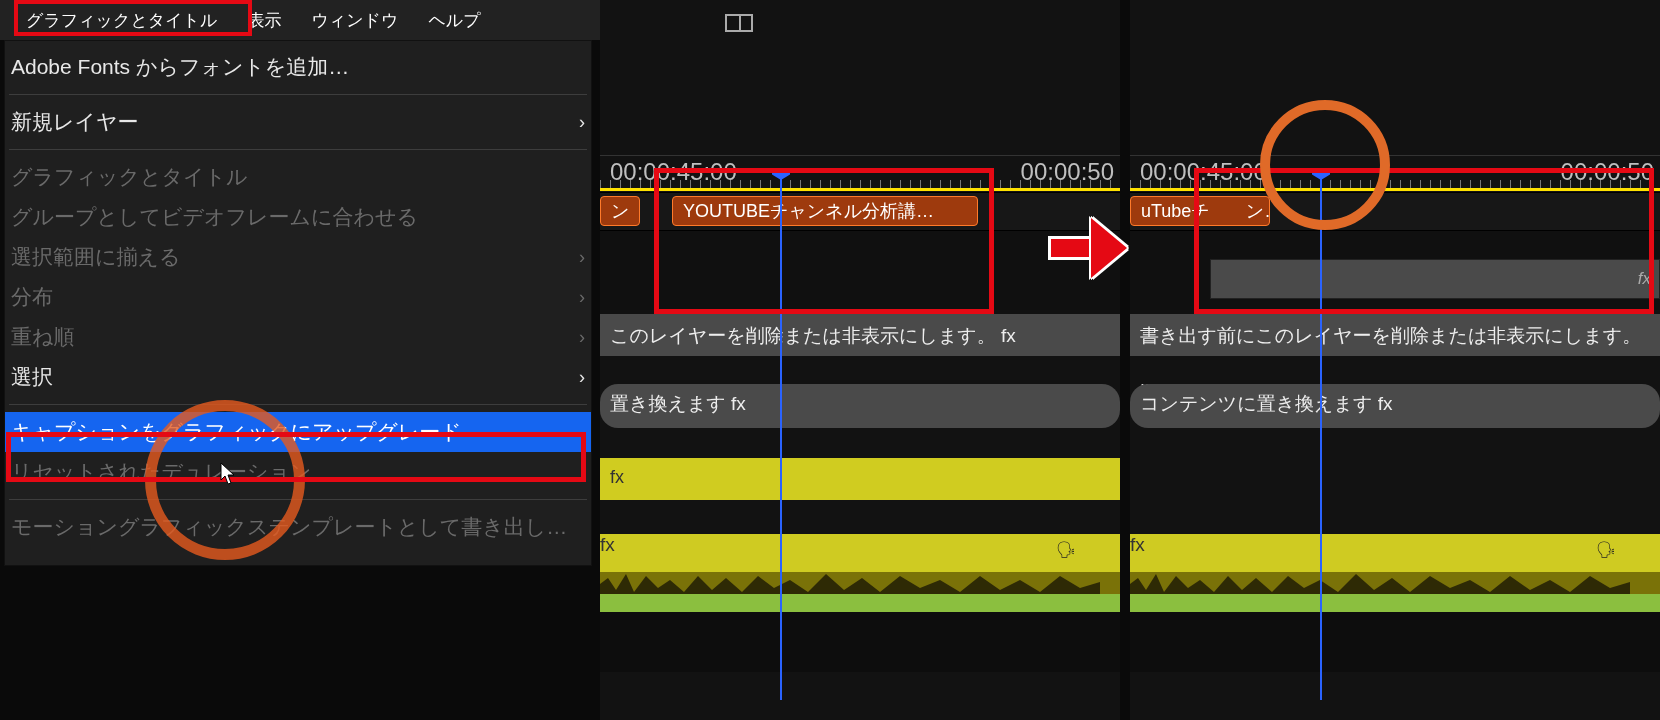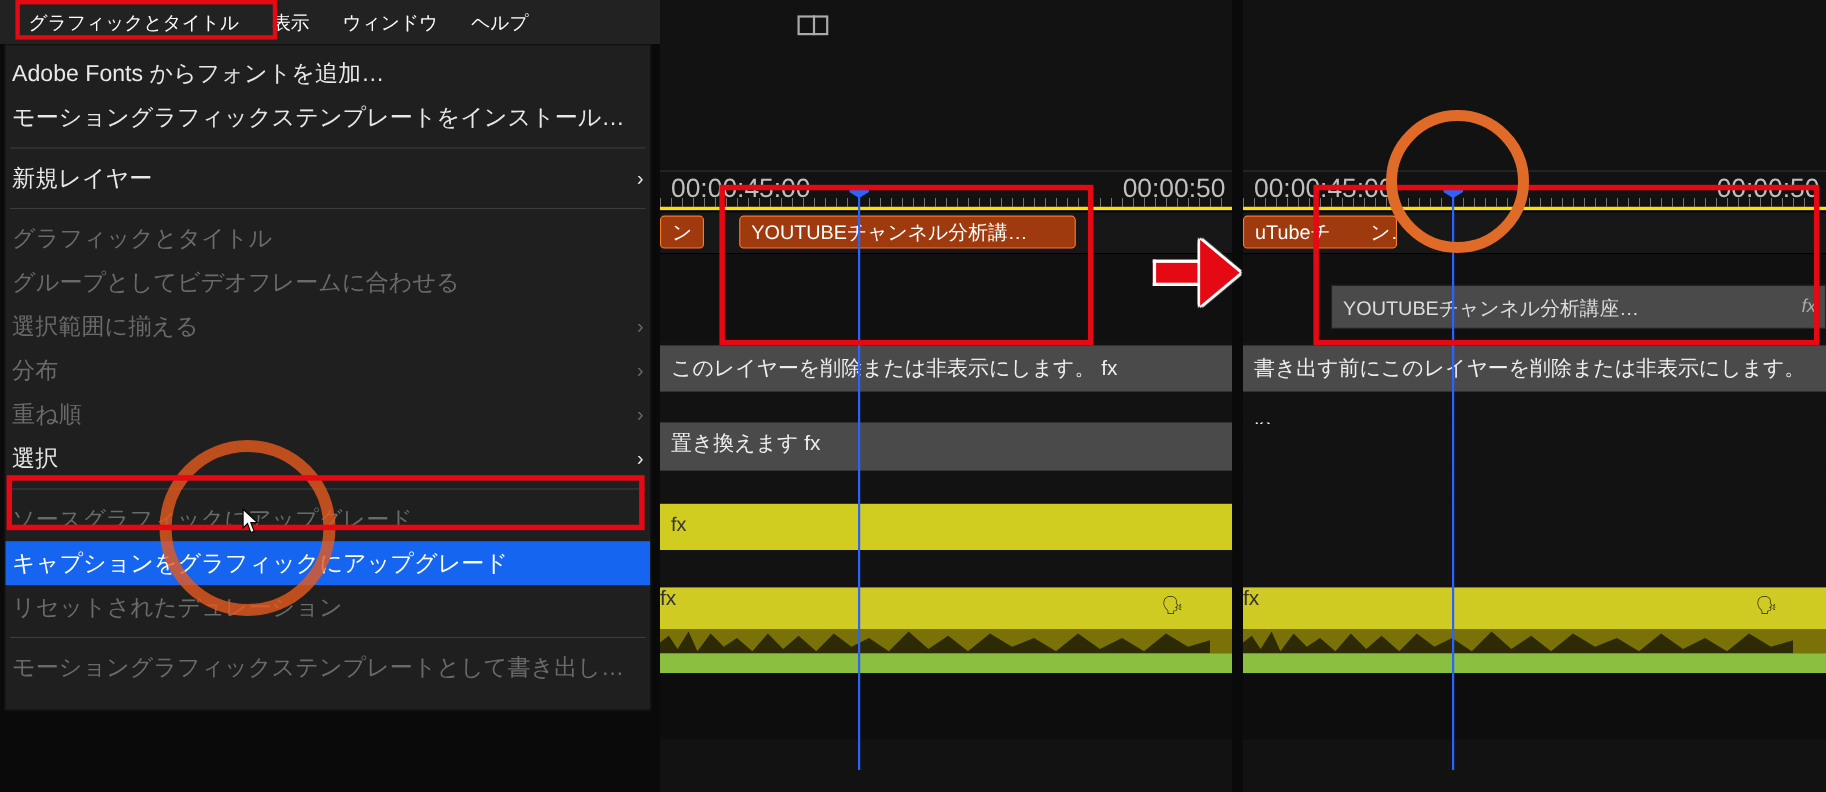--- a/index.html
+++ b/index.html
@@ -195,21 +195,21 @@
     border: 1px solid #222;
     color: #ddd;
     font-size: 18px;
     padding: 4px 10px;
     overflow: hidden;
     white-space: nowrap;
   }
 
   .gray1 { top: 314px; height: 42px; background: #4a4a4a; color: #eee; font-size: 19px; line-height: 44px; padding-left: 10px; position: absolute; left: 0; right: 0; }
   .gap1  { top: 362px; height: 22px; background: #121212; position: absolute; left: 0; right: 0; }
-  .gray2 { top: 384px; height: 44px; background: #4a4a4a; color: #eee; font-size: 19px; line-height: 40px; padding-left: 10px; position: absolute; left: 0; right: 0; }
+  .gray2 { top: 384px; height: 44px; background: #4a4a4a; color: #eee; font-size: 19px; line-height: 40px; padding-left: 10px; position: absolute; left: 0; right: 0; border-radius: 18px; }
   .gap2  { top: 428px; height: 30px; background: #121212; position: absolute; left: 0; right: 0; }
   .vid   { top: 458px; height: 42px; background: #d0cc20; color: #222; font-size: 18px; line-height: 38px; padding-left: 10px; position: absolute; left: 0; right: 0; }
   .gap3  { top: 500px; height: 34px; background: #121212; position: absolute; left: 0; right: 0; }
   .aud   { top: 534px; height: 60px; position: absolute; left: 0; right: 0;
            background:
              linear-gradient(to top, #7a7208 0 22px, transparent 22px),
              #cfcb22; }
   .aud-wave { position: absolute; left: 0; right: 0; bottom: 0; height: 24px; }
   .mic-icon { position: absolute; right: 44px; top: 6px; font-size: 16px; color: #222; }
   .aud .fx  { color: #333; }
@@ -263,21 +263,20 @@
 <div class="menubar">
   <span class="menubar-item">グラフィックとタイトル</span>
   <span class="menubar-item">表示</span>
   <span class="menubar-item">ウィンドウ</span>
   <span class="menubar-item">ヘルプ</span>
 </div>
 <div class="menubar-highlight"></div>
 
 <div class="dropdown">
   <div class="menu-item">Adobe Fonts からフォントを追加…</div>
-  <div class="menu-item">モーショングラフィックステンプレートをインストール…</div>
   <div class="menu-sep"></div>
   <div class="menu-item">
     <span>新規レイヤー</span>
     <span class="submenu-arrow">›</span>
   </div>
   <div class="menu-sep"></div>
   <div class="menu-item disabled">グラフィックとタイトル</div>
   <div class="menu-item disabled">グループとしてビデオフレームに合わせる</div>
   <div class="menu-item disabled">
     <span>選択範囲に揃える</span>
@@ -289,21 +288,20 @@
   </div>
   <div class="menu-item disabled">
     <span>重ね順</span>
     <span class="submenu-arrow">›</span>
   </div>
   <div class="menu-item">
     <span>選択</span>
     <span class="submenu-arrow">›</span>
   </div>
   <div class="menu-sep"></div>
-  <div class="menu-item disabled">ソースグラフィックにアップグレード</div>
   <div class="menu-item selected">キャプションをグラフィックにアップグレード</div>
   <div class="menu-item disabled">リセットされたデュレーション</div>
   <div class="menu-sep"></div>
   <div class="menu-item disabled">モーショングラフィックステンプレートとして書き出し…</div>
 
 </div>
 <div class="orange-ring-left"></div>
 <div class="menu-highlight-box"></div>
 <svg class="cursor" viewBox="0 0 18 24">
   <path d="M1 1 L1 18 L5 14 L8 22 L11 21 L8 13 L14 13 Z" fill="#fff" stroke="#000" stroke-width="1"></path>
@@ -366,30 +364,33 @@
     <div class="ruler-ticks"></div>
   </div>
   <div class="yellow-line"></div>
   <div class="playhead" style="left:190px"></div>
 
   <div class="track caption-track">
     <div class="caption-clip" style="left:0; width:140px;">uTubeチ　　ン…</div>
   </div>
   <div class="track empty-area">
     <div class="graphic-clip" style="left:80px; top:28px; right:0; height:40px; line-height:32px;">
-      <span>YOUTUBEチャンネル分析講座…</span>
       <span class="fx">fx</span>
     </div>
   </div>
 
   <div class="gray1">
     <span>書き出す前にこのレイヤーを削除または非表示にします。</span>
     <span class="fx">fx</span>
   </div>
   <div class="gap1"></div>
+  <div class="gray2">
+    <span>コンテンツに置き換えます</span>
+    <span class="fx">fx</span>
+  </div>
   <div class="gap2"></div>
   <div class="gap3"></div>
   <div class="aud">
     <span class="mic-icon">🗣</span>
     <span class="fx">fx</span>
     <svg class="aud-wave" preserveAspectRatio="none" viewBox="0 0 500 24">
       <path d="M0 24 L0 14 L8 8 L16 20 L26 4 L34 22 L46 6 L58 18 L70 10 L84 22 L98 6 L112 20 L126 8 L142 22 L158 6 L174 18 L190 10 L208 22 L226 4 L244 20 L262 8 L280 22 L300 6 L320 18 L340 10 L360 22 L380 6 L400 20 L420 10 L440 22 L460 6 L480 18 L500 12 L500 24 Z" fill="#2e2a05"></path>
     </svg>
   </div>
   <div class="mutebox"></div>

